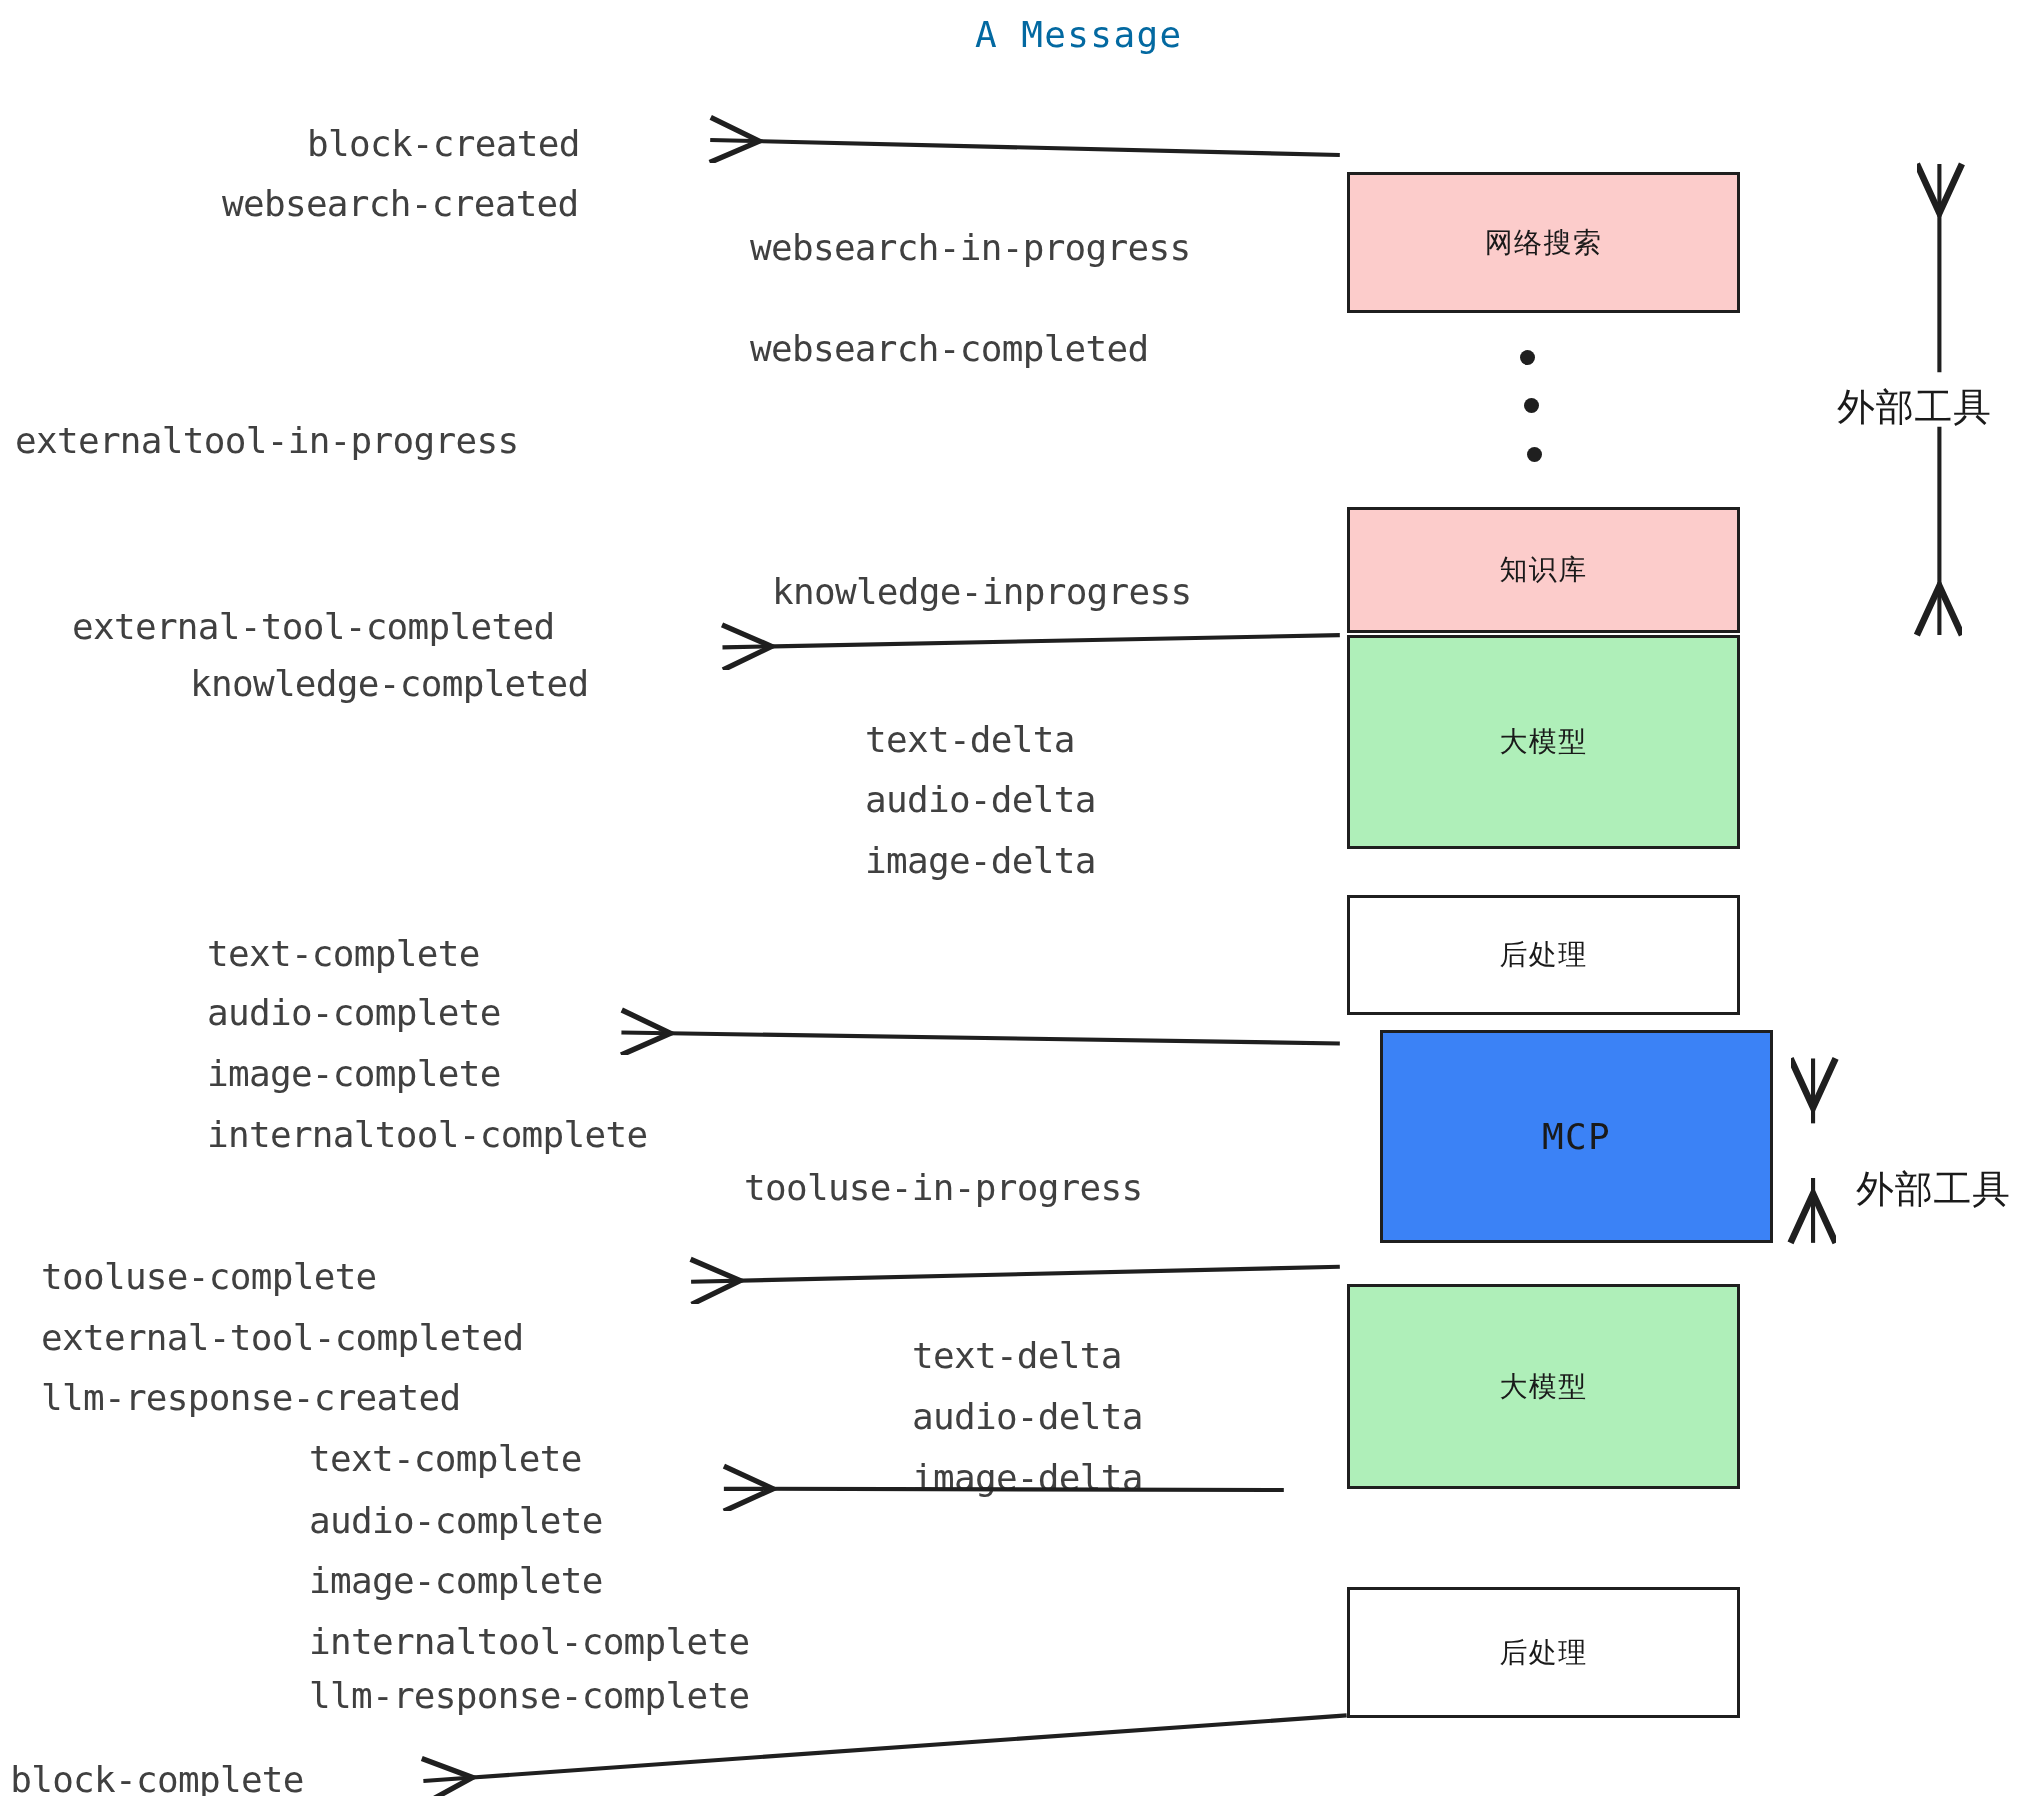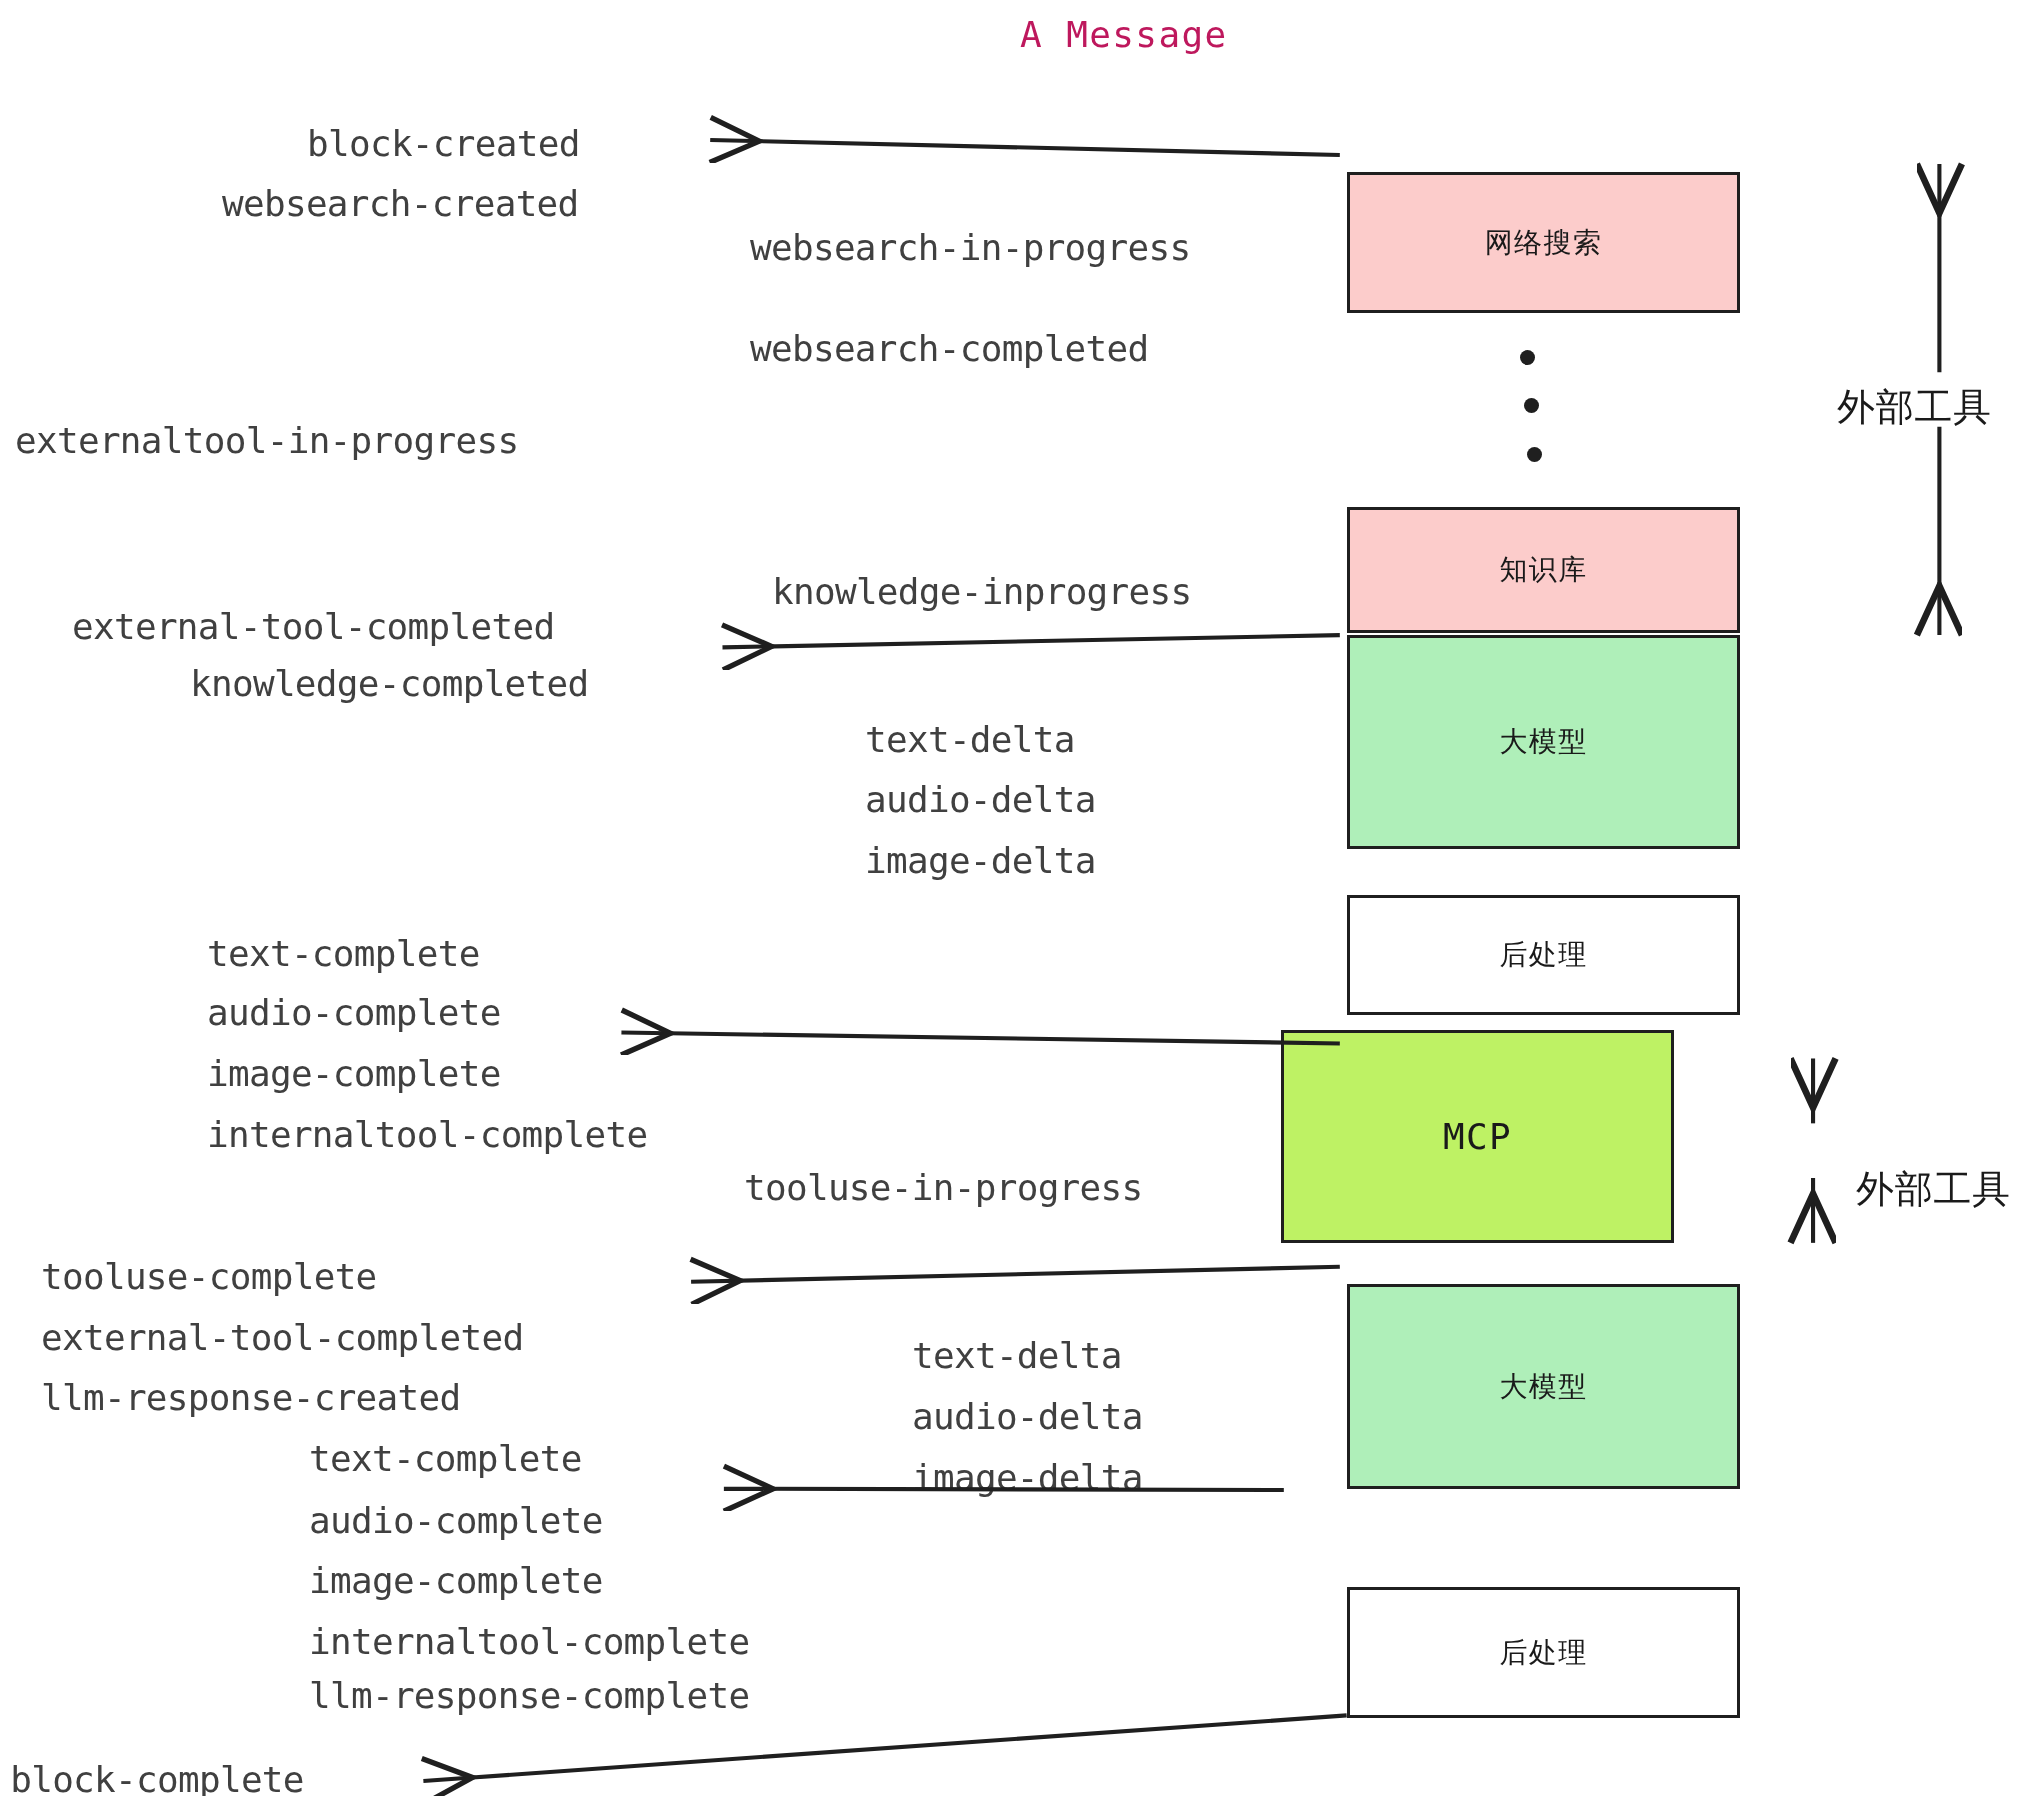--- a/index.html
+++ b/index.html
@@ -20,25 +20,24 @@
     white-space: nowrap;
     color: #404040;
     font-family: "DejaVu Sans Mono", "Liberation Mono", monospace;
     font-size: 36px;
     line-height: 1;
     letter-spacing: -0.7px;
   }
   .title {
     position: absolute;
     white-space: nowrap;
-    color: #be185d;
+    color: #0369a1;
     font-family: "DejaVu Sans Mono", "Liberation Mono", monospace;
     font-size: 36px;
     letter-spacing: 1.4px;
-    margin-left: 45px;
   }
   .box {
     position: absolute;
     box-sizing: border-box;
     border: 3.4px solid #1f1f1f;
     display: flex;
     align-items: center;
     justify-content: center;
     color: #1a1a1a;
     font-family: "DejaVu Sans", "Liberation Sans", sans-serif;
@@ -117,21 +116,21 @@
       </div>
       <div class="box" style="left: 1347px; top: 507px; width: 393px; height: 126px; background: rgb(252, 204, 203);">
         <span>知识库</span>
       </div>
       <div class="box" style="left: 1347px; top: 635px; width: 393px; height: 214px; background: rgb(175, 239, 185);">
         <span>大模型</span>
       </div>
       <div class="box" style="left: 1347px; top: 895px; width: 393px; height: 120px; background: rgb(255, 255, 255);">
         <span>后处理</span>
       </div>
-      <div class="box mono" style="left: 1281px; top: 1030px; width: 393px; height: 213px; background: #bef264;">
+      <div class="box mono" style="left: 1380px; top: 1030px; width: 393px; height: 213px; background: #3b82f6;">
         <span>MCP</span>
       </div>
       <div class="box" style="left: 1347px; top: 1284px; width: 393px; height: 205px; background: rgb(175, 239, 185);">
         <span>大模型</span>
       </div>
       <div class="box" style="left: 1347px; top: 1587px; width: 393px; height: 131px; background: rgb(255, 255, 255);">
         <span>后处理</span>
       </div>
     </div>
 

